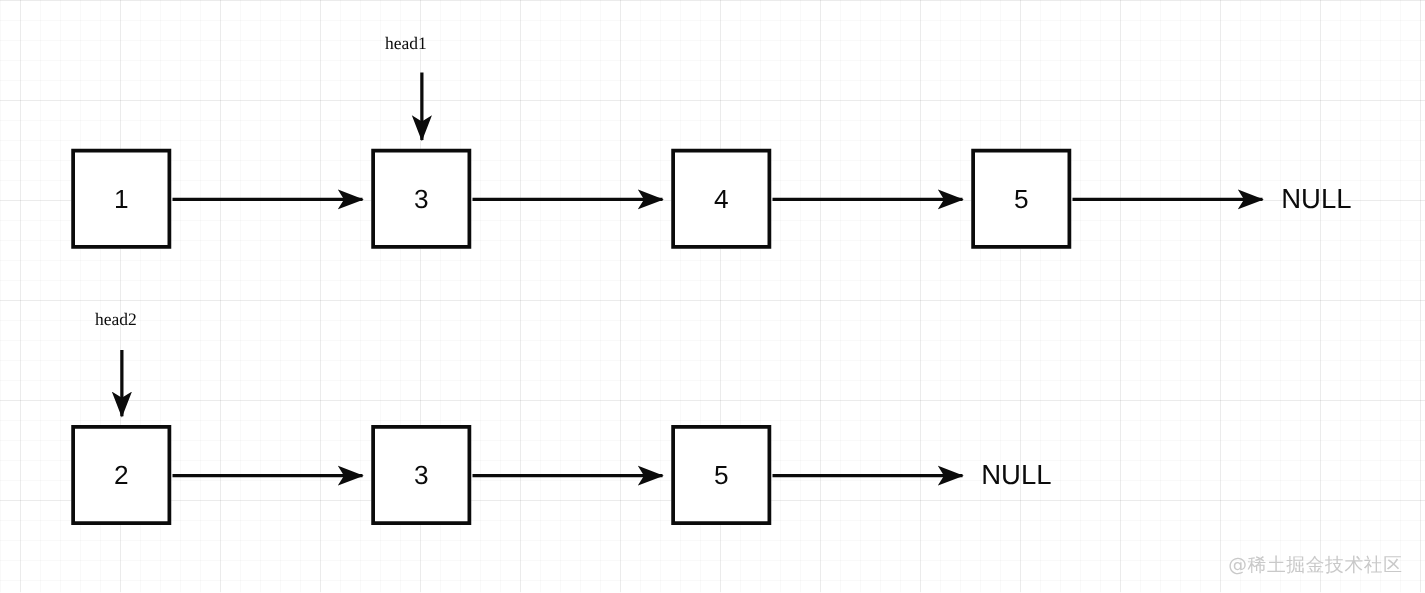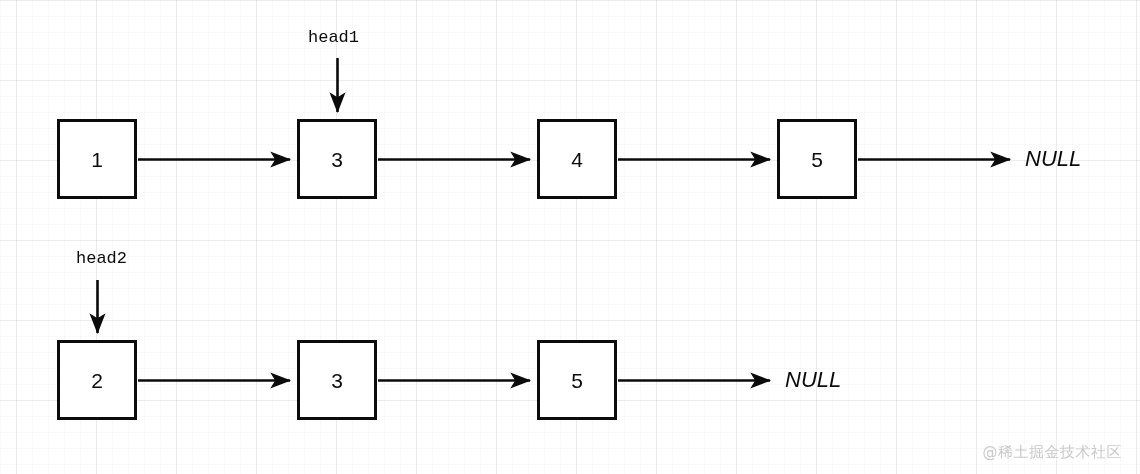--- a/index.html
+++ b/index.html
@@ -39,34 +39,33 @@
     display: flex;
     align-items: center;
     justify-content: center;
     font-family: "Liberation Sans", sans-serif;
     font-size: 21px;
     color: #0b0b0b;
     line-height: 1;
   }
   .text-label {
     position: absolute;
-    font-family: Liberation Mono, monospace;
-    font-size: 17px;
+    font-family: Liberation Serif, serif;
+    font-size: 14px;
     color: #0b0b0b;
     white-space: nowrap;
     line-height: 1;
   }
   .null-label {
     position: absolute;
     font-family: "Liberation Sans", sans-serif;
     font-size: 22px;
     color: #0b0b0b;
     white-space: nowrap;
     line-height: 1;
-    font-style: italic;
   }
   .watermark {
     position: absolute;
     right: 18px;
     bottom: 12px;
     font-family: "DejaVu Sans", sans-serif;
     font-size: 15px;
     color: #c9c9c9;
     white-space: nowrap;
     letter-spacing: 0.5px;

